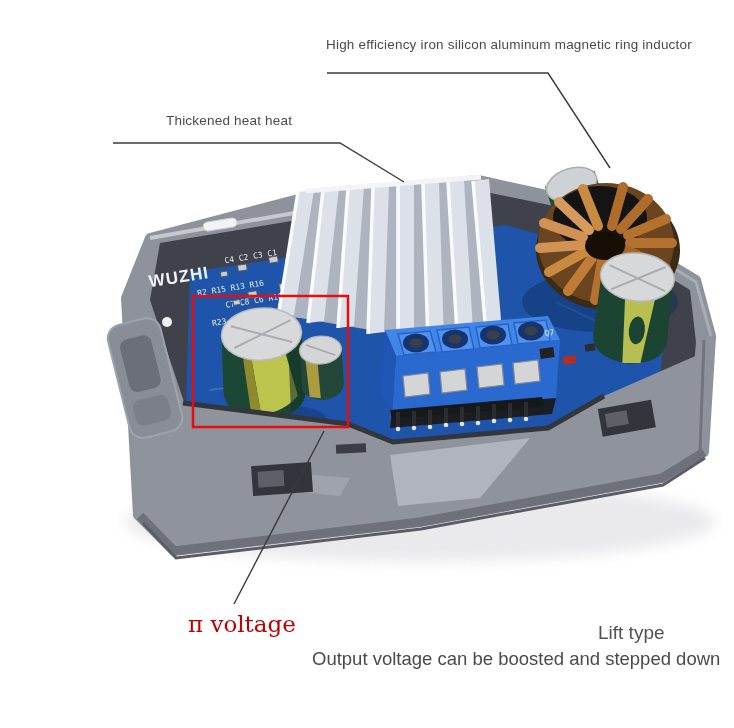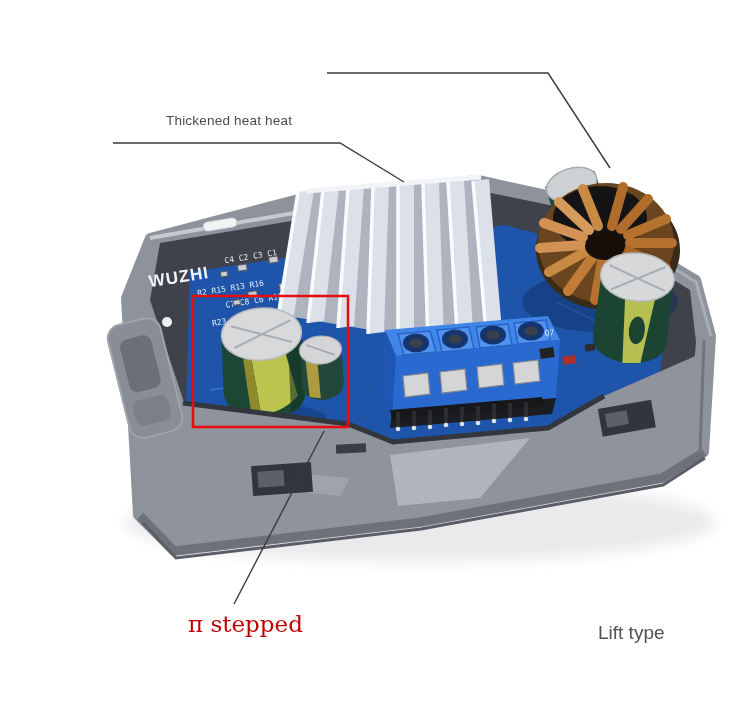--- a/index.html
+++ b/index.html
@@ -266,17 +266,19 @@
   </g>
 
   <g stroke="#3a3a3a" stroke-width="1.4" fill="none">
     <polyline points="327,73 548,73 610,168"></polyline>
     <polyline points="113,143 340,143 404,182"></polyline>
     <line x1="324" y1="431" x2="234" y2="604"></line>
   </g>
   <rect x="193" y="296" width="155" height="131" fill="none" stroke="#e80c0c" stroke-width="2.5"></rect>
 </svg>
 
+<div class="label lbl-inductor z5">High efficiency iron silicon aluminum magnetic ring inductor</div>
 <div class="label lbl-heatsink z5">Thickened heat heat</div>
-<div class="label lbl-pi z5">π stepped</div>
+<div class="label lbl-pi z5">π voltage</div>
 <div class="label lbl-lift z5">Lift type</div>
+<div class="label lbl-output z5">Output voltage can be boosted and stepped down</div>
 
 </div>
 
 </body></html>

